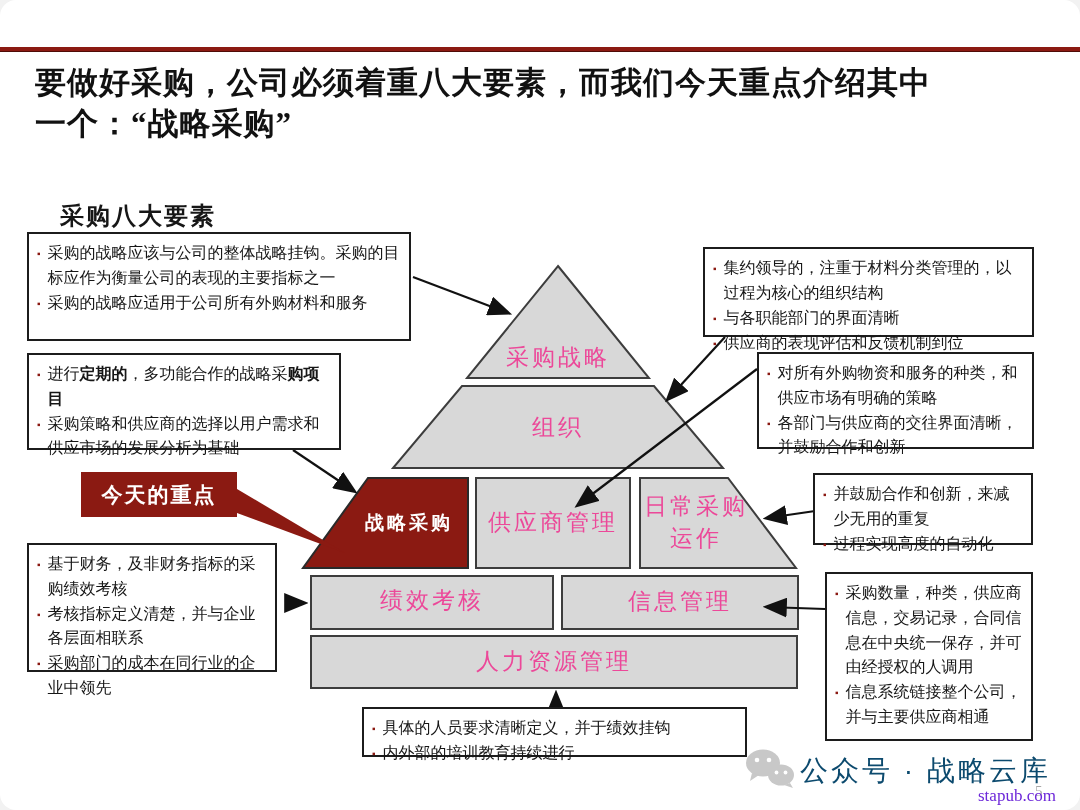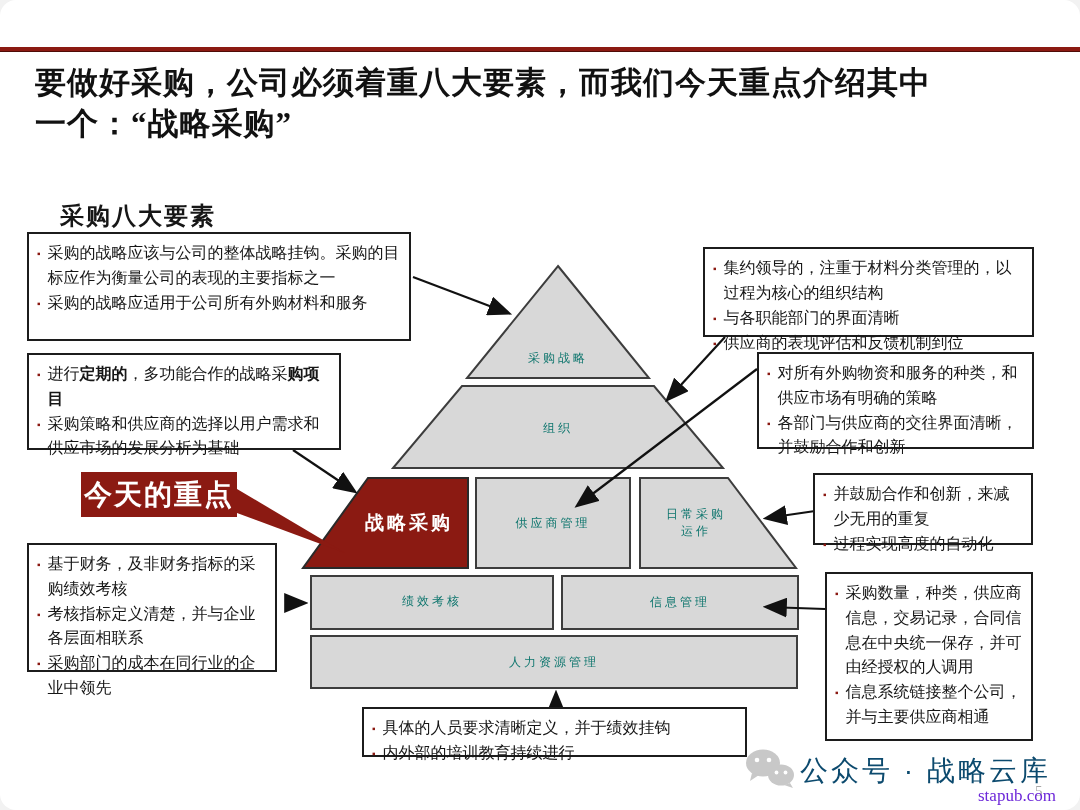--- a/index.html
+++ b/index.html
@@ -9,25 +9,25 @@
   #toprule{left:0;top:47px;width:1080px;height:4px;background:#8b1a12;border-bottom:1px solid #4f0c07;}
   #title{left:35px;top:62px;width:1015px;font-size:31px;font-weight:900;line-height:41px;
          white-space:pre-line;color:#111;letter-spacing:1px;}
   #sectionlabel{left:30px;top:200px;font-size:24px;font-weight:900;letter-spacing:2px;margin-left:30px;}
   .note{border:2px solid #1c1c1c;background:#fff;box-sizing:border-box;}
   .note ul{margin:0;padding:7px 9px 6px 8px;list-style:none;}
   .note li{display:flex;gap:7px;font-size:16px;line-height:1.55;}
   .blt{color:#8b1a12;font-size:10px;line-height:2.5;flex:0 0 auto;}
   .btxt b{font-weight:900;}
   .pyr-label{display:flex;align-items:center;justify-content:center;text-align:center;
-             font-size:12px;letter-spacing:3px;white-space:pre-line;line-height:1.4;color:#0f766e;}
+             font-size:23px;letter-spacing:3px;white-space:pre-line;line-height:1.4;color:#ec4899;}
   #lbl-zhanluecaigou{color:#ffffff;font-weight:900;font-size:19px;}
   #callout{left:81px;top:472px;width:156px;height:45px;background:#8b1a12;
            display:flex;align-items:center;justify-content:center;color:#fff;
-           font-size:28px;font-weight:900;letter-spacing:2px;}
+           font-size:21px;font-weight:900;letter-spacing:2px;}
   #footer-label{left:800px;top:752px;font-size:28px;color:#0c4a6e;letter-spacing:3px;
                 font-family:"Liberation Sans","DejaVu Sans",sans-serif;}
   #pagenum{left:1035px;top:783px;font-size:15px;color:#a8a8a8;}
   #watermark{left:978px;top:786px;font-size:17px;color:#6d28d9;}
 </style>
 </head>
 <body>
 
 <div id="slide">
 

